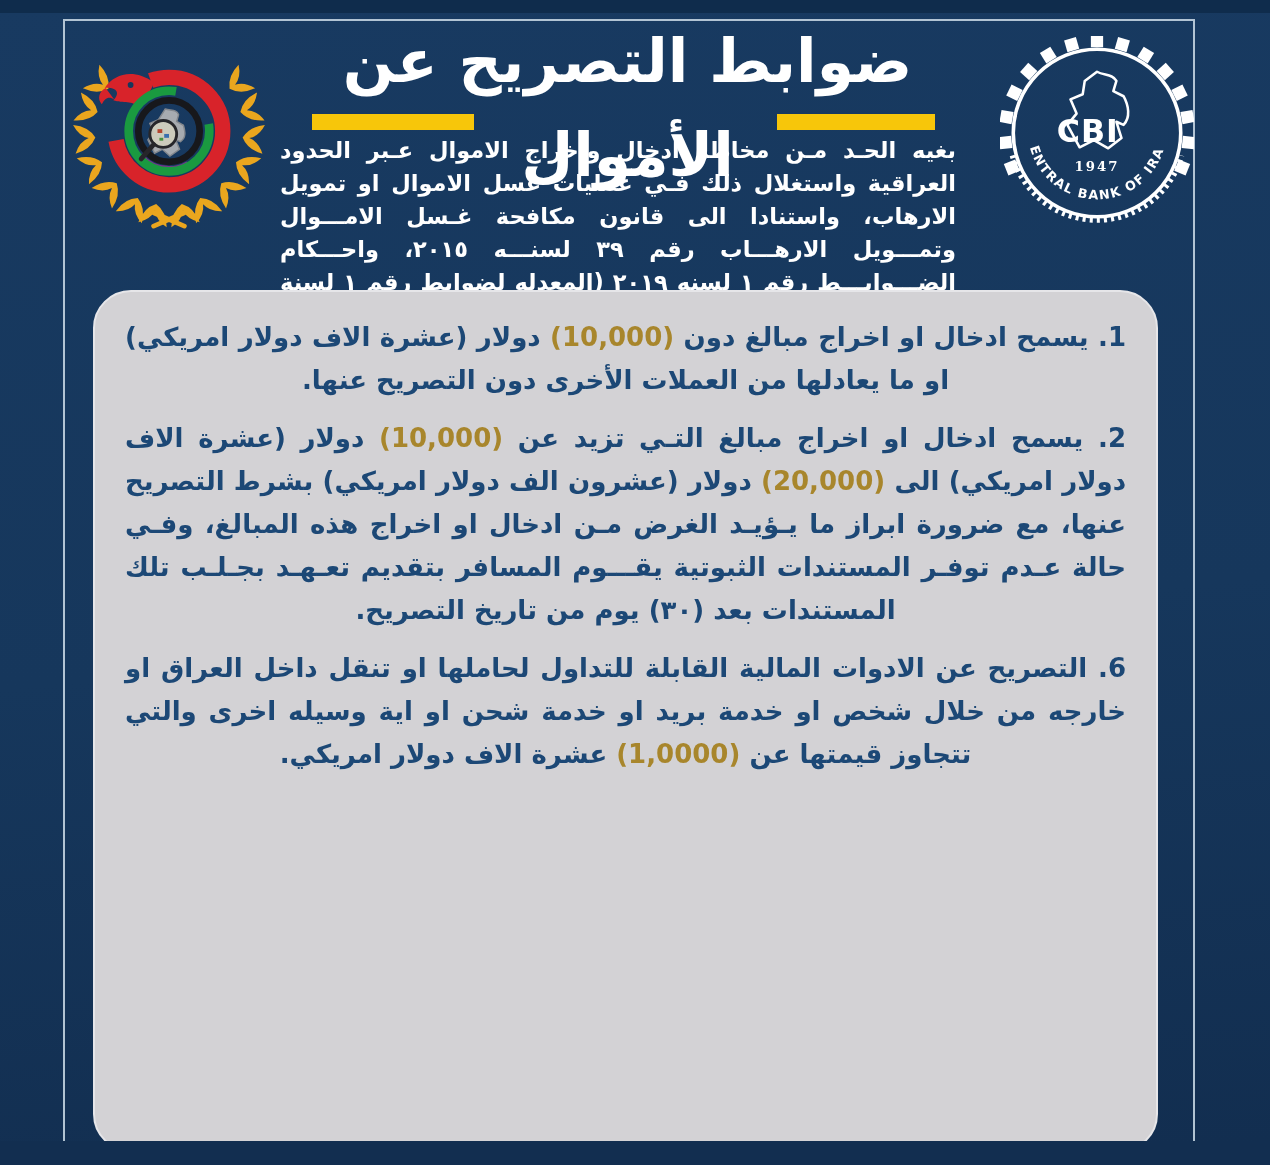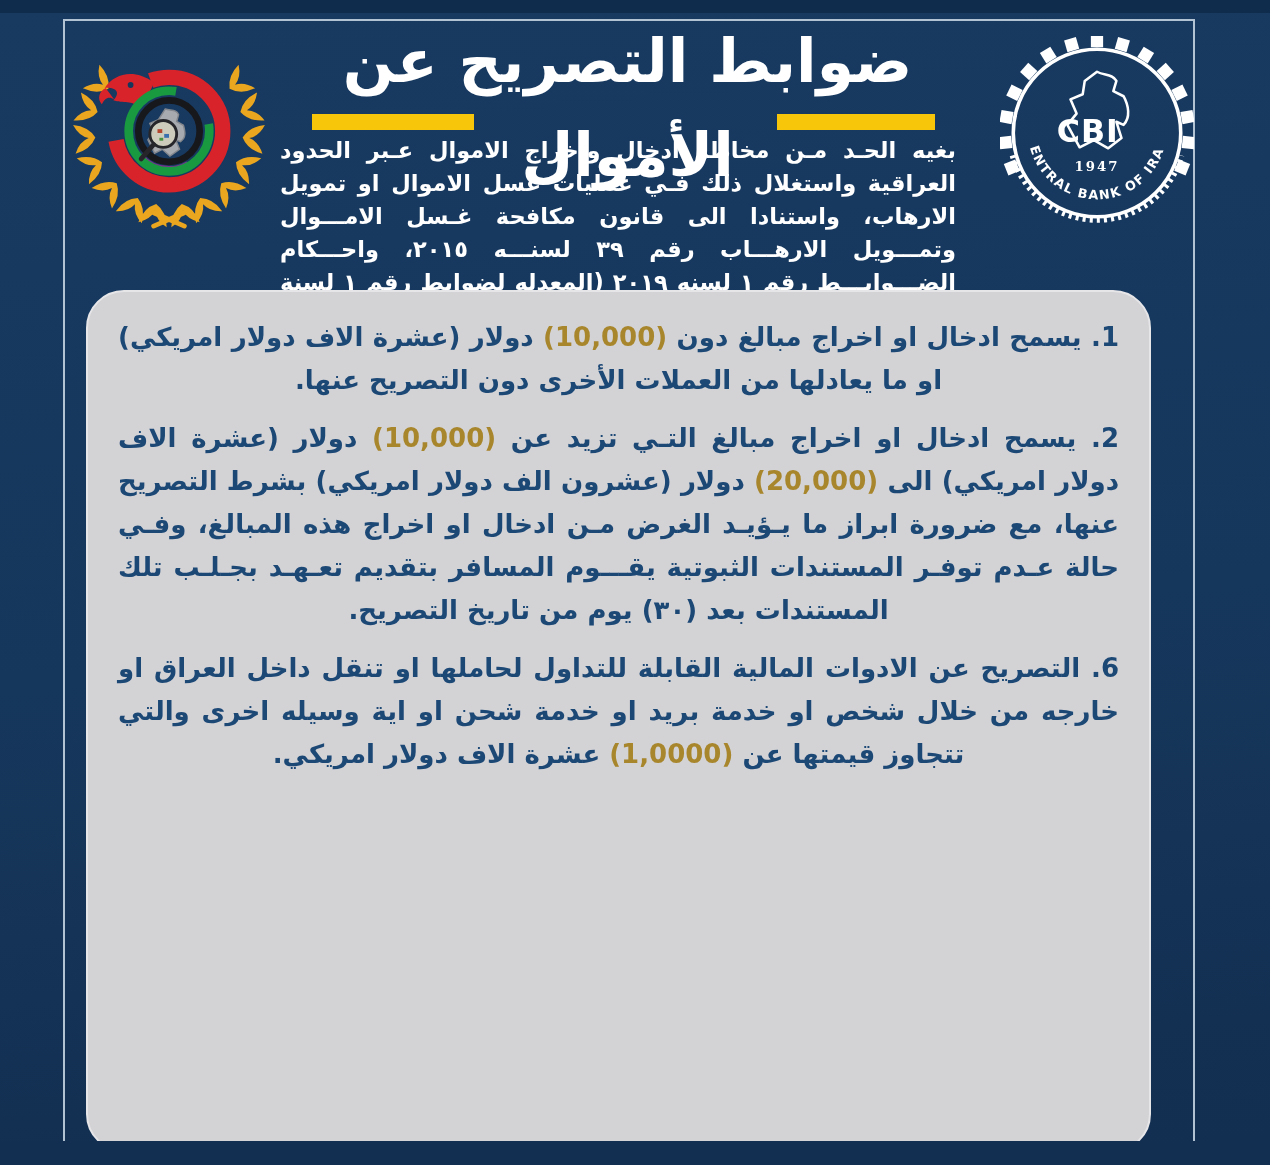--- a/index.html
+++ b/index.html
@@ -69,21 +69,21 @@
     direction: rtl;
     text-align: justify;
     text-align-last: center;
     color: #ffffff;
     font-size: 22.5px;
     font-weight: 700;
     line-height: 33px;
   }
   .panel {
     position: absolute;
-    left: 86px; top: 290px;
+    left: 93px; top: 290px;
     width: 1065px; height: 862px;
     box-sizing: border-box;
     background: #d3d2d5;
     border: 2px solid #e6e6e9;
     border-radius: 38px;
     padding: 24px 30px 16px 30px;
     overflow: hidden;
   }
   .rules { direction: rtl; }
   .rule {

